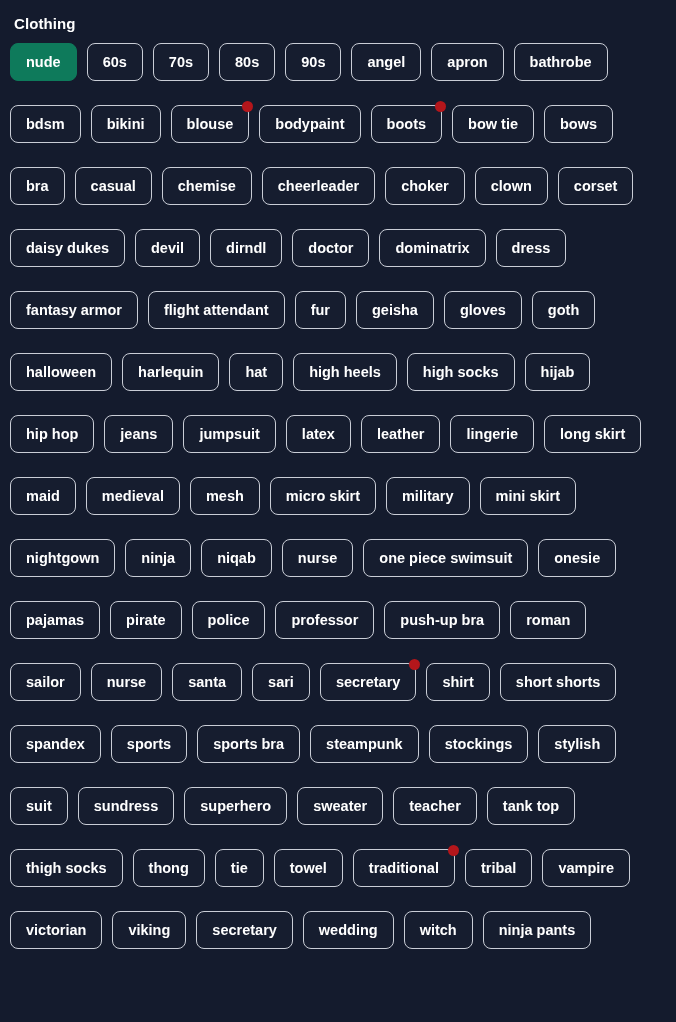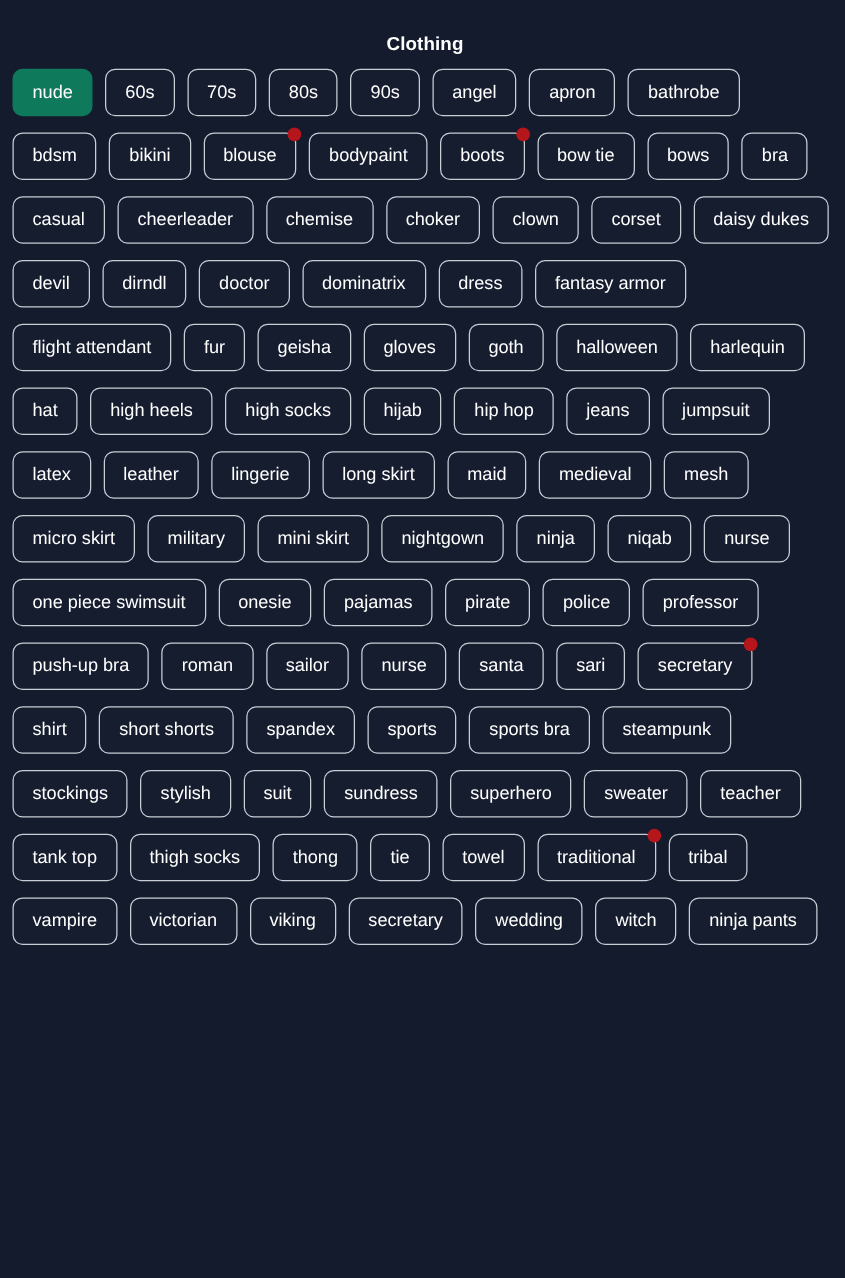--- a/index.html
+++ b/index.html
@@ -20,30 +20,30 @@
     height: 1022px;
     background: #141b2d;
     padding: 10px 10px 0 10px;
   }
 
   #section-title {
     color: #ffffff;
     font-size: 15px;
     font-weight: bold;
     line-height: 18px;
-    margin: 17px 0 10px 4px;
+    margin: 5px 0 10px 4px;
     letter-spacing: 0.1px;
-    text-align: center;
   }
 
   #tag-list {
     display: flex;
     flex-wrap: wrap;
     align-content: flex-start;
-    gap: 13px 10px;
+    gap: 24px 10px;
+    font-weight: bold;
   }
 
   .tag {
     position: relative;
     box-sizing: border-box;
     height: 38px;
     padding: 0 15px;
     display: inline-flex;
     align-items: center;
     justify-content: center;
@@ -131,24 +131,24 @@
       <div class="tag">
         <span>bows</span>
       </div>
       <div class="tag">
         <span>bra</span>
       </div>
       <div class="tag">
         <span>casual</span>
       </div>
       <div class="tag">
+        <span>chemise</span>
+      </div>
+      <div class="tag">
         <span>cheerleader</span>
-      </div>
-      <div class="tag">
-        <span>chemise</span>
       </div>
       <div class="tag">
         <span>choker</span>
       </div>
       <div class="tag">
         <span>clown</span>
       </div>
       <div class="tag">
         <span>corset</span>
       </div>

